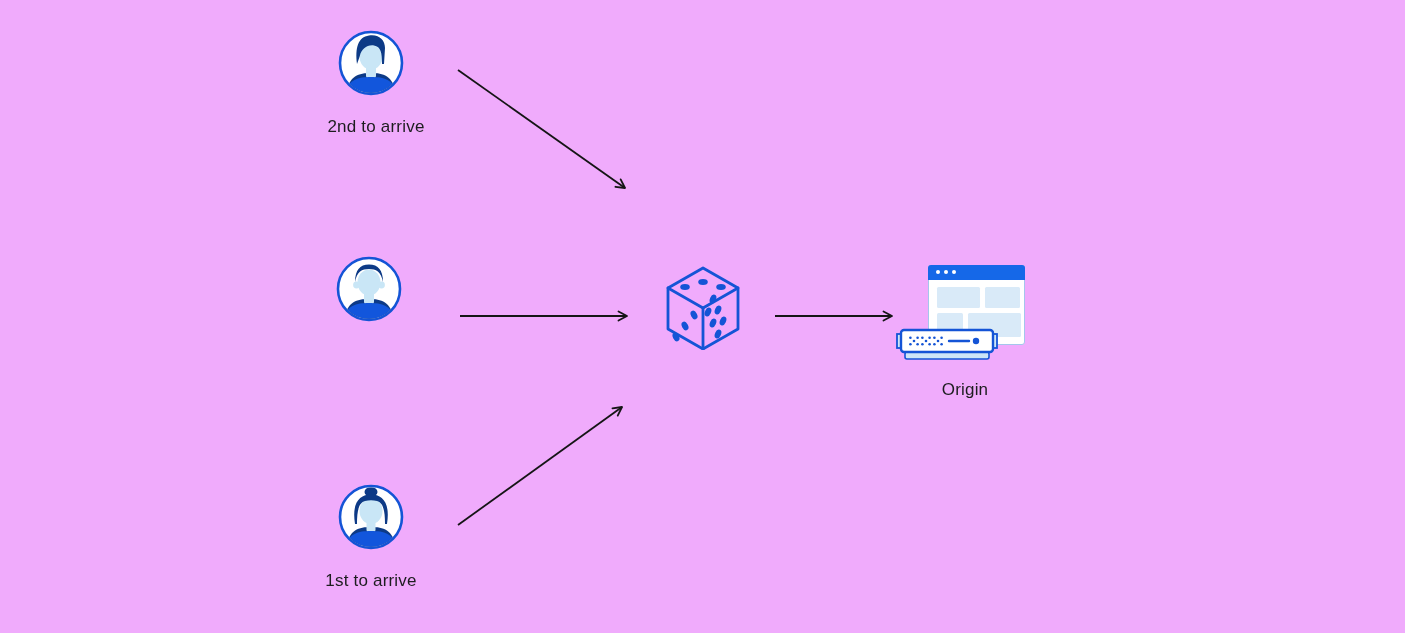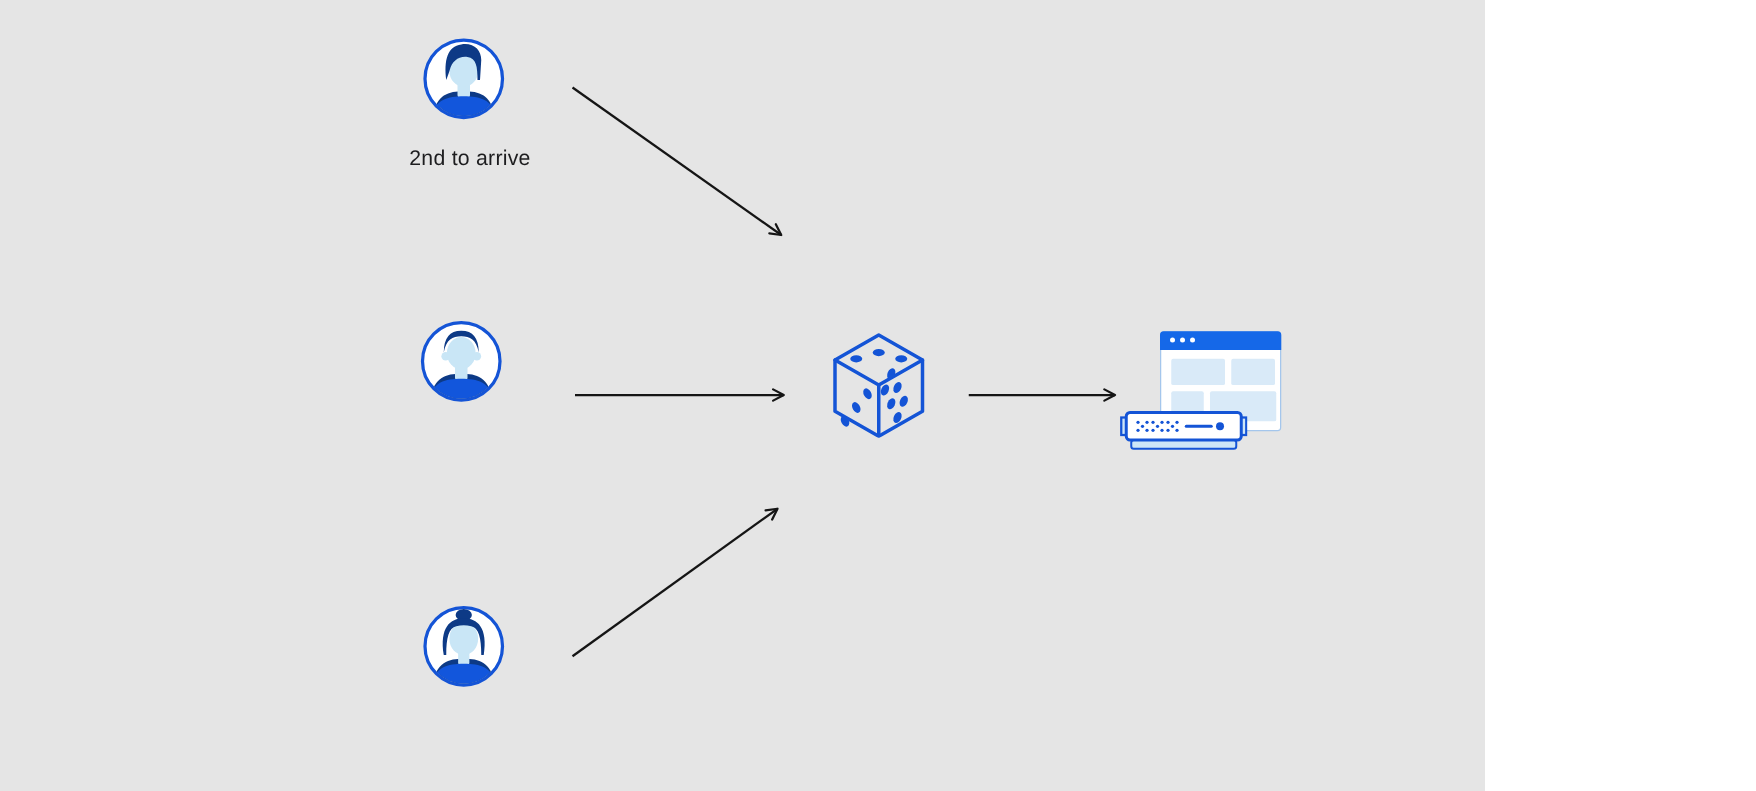--- a/index.html
+++ b/index.html
@@ -1,16 +1,16 @@
 <!DOCTYPE html>
 <html style="--accent_blue: #1454d6; --titlebar_blue: #1568e8; --shirt_blue: #1256dc; --navy_hair: #0d3a86; --face_blue: #c9e6f6; --block_light_blue: #d9eaf8; --pale_blue: #cde6f7; --window_border: #a4c6ec; --arrow_black: #151515; --text: #1d1d1f; --background: #ffffff;"><head>
 <meta charset="utf-8">
 <style>
   html,body{margin:0;padding:0;background:#fff;}
-  .stage{position:relative;width:1188px;height:633px;background:#e5e5e5;overflow:hidden;
+  .stage{position:relative;width:1405px;height:633px;background:#f0abfc;overflow:hidden;
          font-family:"Liberation Sans",sans-serif;}
   .abs{position:absolute;}
   .node-label{position:absolute;width:200px;text-align:center;font-size:17px;
               color:#1d1d1f;line-height:20px;letter-spacing:.2px;}
   
   .window{position:absolute;left:928px;top:265px;width:97px;height:80px;background:#fff;
           border:1.5px solid #a4c6ec;border-radius:3px;box-sizing:border-box;z-index:1;}
   .titlebar{position:absolute;left:-1.5px;top:-1.5px;width:97px;height:15px;
             background:#1568e8;border-radius:3px 3px 0 0;}
   .tb-dot{position:absolute;top:5px;width:4px;height:4px;border-radius:50%;background:#fff;}
@@ -87,20 +87,21 @@
     <g clip-path="url(#c3)">
       <path d="M8,66 C10,46 20,43 33,43 C46,43 56,46 58,66 Z" fill="#0d3a86"></path>
       <rect x="28.5" y="32" width="9" height="16" rx="2" fill="#c9e6f6"></rect>
       <path d="M7,66 C9,50 19,47 33,47 C47,47 57,50 59,66 Z" fill="#1256dc"></path>
       <ellipse cx="33" cy="8" rx="6.5" ry="4.8" fill="#0d3a86"></ellipse>
       <ellipse cx="33" cy="27" rx="11.5" ry="13" fill="#c9e6f6"></ellipse>
       <path d="M17,40 C13.5,18 22,10.5 33,10.5 C44,10.5 52.5,18 49,40 L47,40
                C47,26 45,18.5 39,17 C35,16 31,16 27,17 C21,18.5 19,26 19,40 Z" fill="#0d3a86"></path>
     </g>
   </svg>
+  <div class="node-label" style="left:271px;top:571px">1st to arrive</div>
 
   <svg class="abs" style="left:665px;top:264px" width="76" height="86" viewBox="0 0 76 86">
     <g fill="none" stroke="#1454d6" stroke-width="2.8" stroke-linejoin="round" stroke-linecap="round">
       <path d="M38,4 L73,24 L73,65 L38,85 L3,65 L3,24 Z"></path>
       <path d="M3,24 L38,44 L73,24"></path>
       <path d="M38,44 L38,85"></path>
     </g>
     <g fill="#1454d6">
 
       <ellipse cx="20" cy="23" rx="4.8" ry="2.9"></ellipse>
@@ -159,14 +160,15 @@
           <circle cx="42" cy="13" r="1.3"></circle>
           <circle cx="38.4" cy="16.2" r="1.3"></circle>
             <circle cx="45.6" cy="16.2" r="1.3"></circle>
         </g>
       </g>
       <line x1="53" y1="13" x2="73" y2="13" stroke="#1454d6" stroke-width="2.4" stroke-linecap="round"></line>
       <circle cx="80" cy="13" r="3.2" fill="#1454d6"></circle>
     </svg>
   </div>
 
+  <div class="node-label" style="left:865px;top:380px">Origin</div>
 
 </div>
 
 </body></html>

